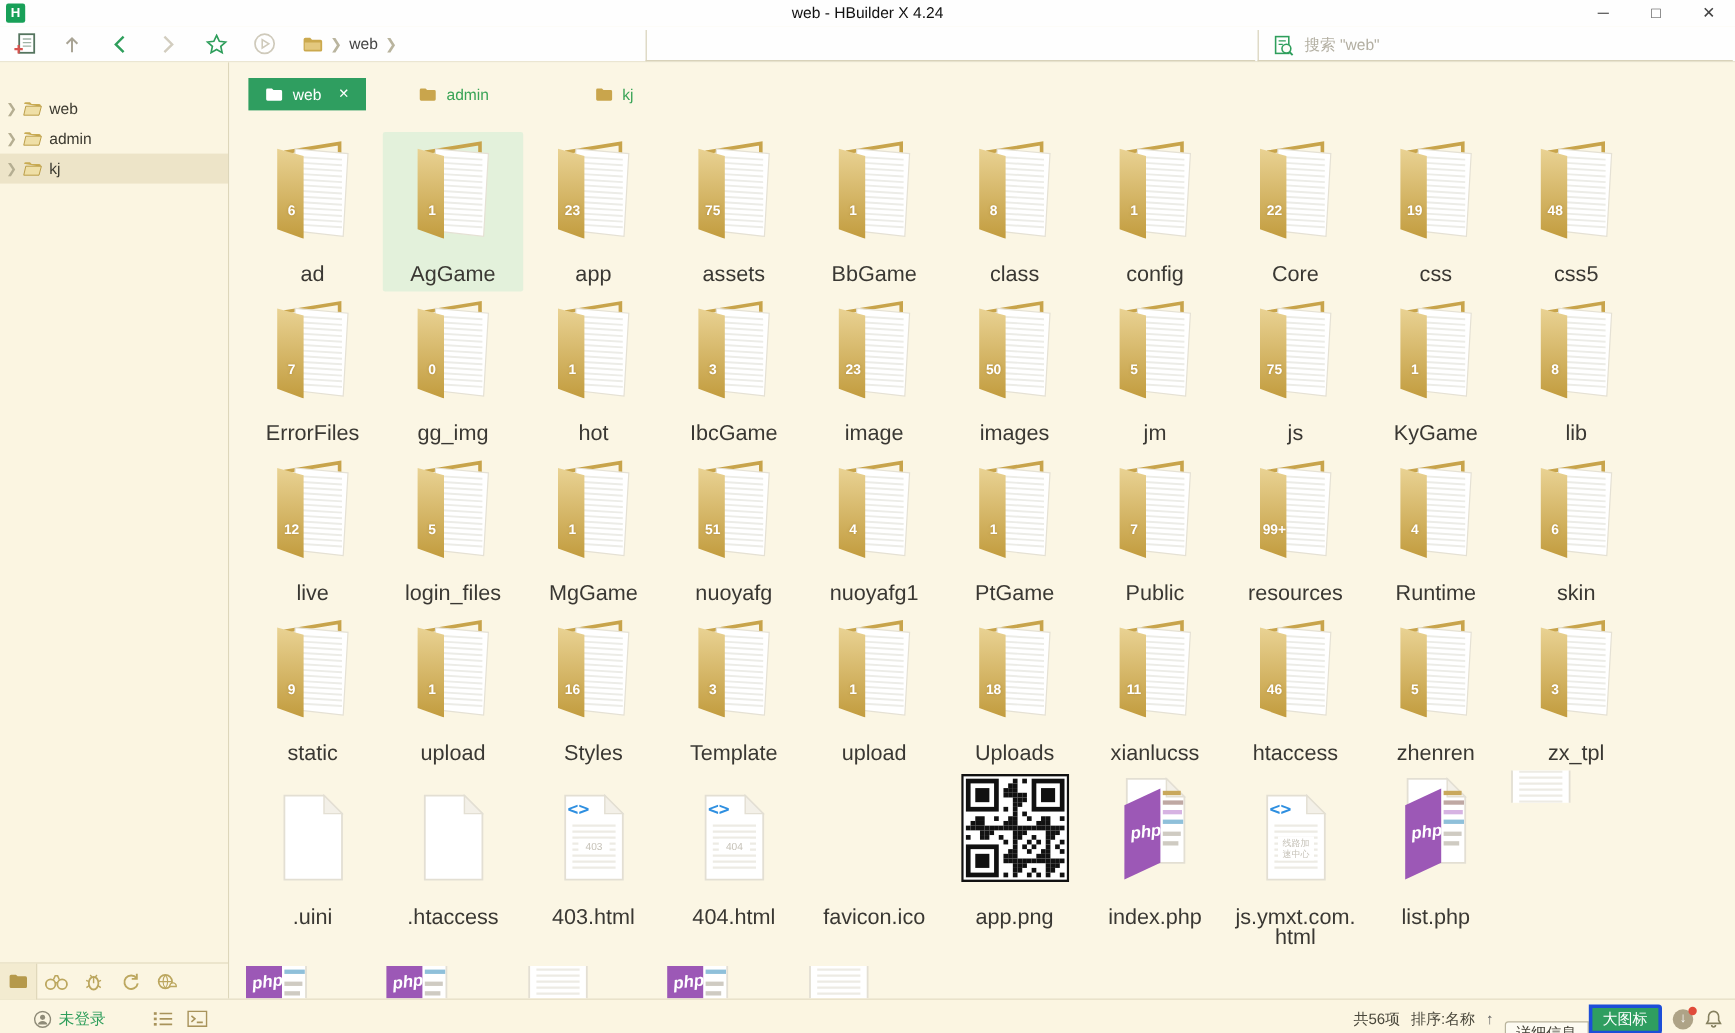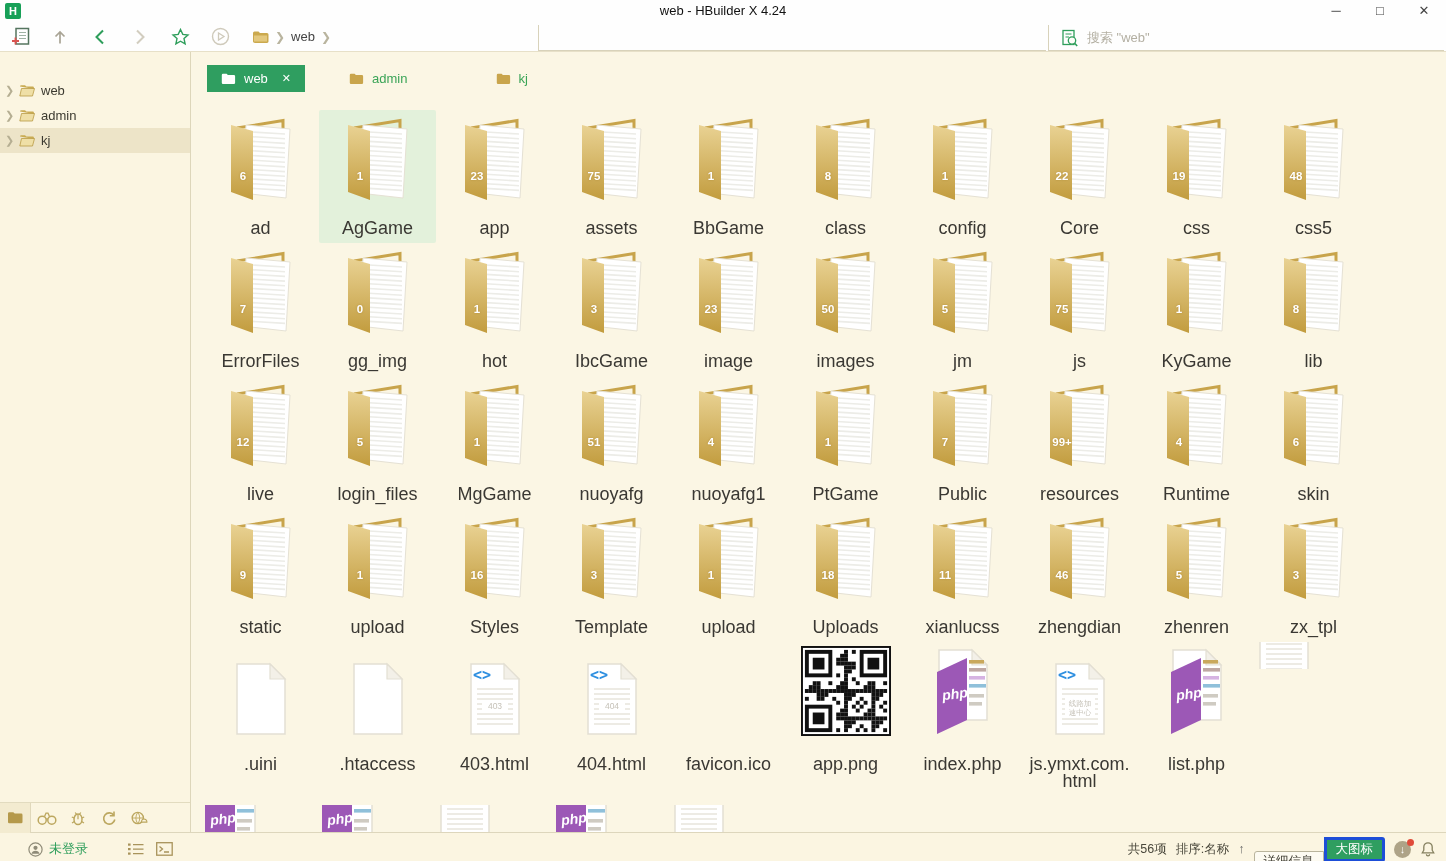--- a/index.html
+++ b/index.html
@@ -1155,21 +1155,21 @@
                 <line x1="30" y1="48.9" x2="63" y2="50.9" stroke="#ECECE7" stroke-width="1.6"></line>
                 <line x1="30" y1="53.6" x2="63" y2="55.6" stroke="#ECECE7" stroke-width="1.6"></line>
                 <line x1="30" y1="58.300000000000004" x2="63" y2="60.300000000000004" stroke="#ECECE7" stroke-width="1.6"></line>
                 <line x1="30" y1="63" x2="63" y2="65" stroke="#ECECE7" stroke-width="1.6"></line>
                 <line x1="30" y1="67.7" x2="63" y2="69.7" stroke="#ECECE7" stroke-width="1.6"></line>
                 <line x1="30" y1="72.4" x2="63" y2="74.4" stroke="#ECECE7" stroke-width="1.6"></line>
     <polygon points="9,9 31,15 31,84 9,76" fill="url(#goldg)"></polygon>
               </svg></span>
         <span class="badge">46</span>
       </div>
-      <div class="label">zhengdian</div>
+      <div class="label">htaccess</div>
     </div>
         <div class="cell">
       <div class="iconbox">
         <span><svg width="78" height="84" viewBox="0 0 78 84">
     <path d="M15 12 L61 4.5 L61 17" fill="none" stroke="#C8A44B" stroke-width="3"></path>
     <polygon points="24,9 68,13 64,82 20,77" fill="#FFFFFF" stroke="#E5E1D4" stroke-width="1"></polygon>
     <line x1="30" y1="16" x2="63" y2="18" stroke="#ECECE7" stroke-width="1.6"></line>
                 <line x1="30" y1="20.7" x2="63" y2="22.7" stroke="#ECECE7" stroke-width="1.6"></line>
                 <line x1="30" y1="25.4" x2="63" y2="27.4" stroke="#ECECE7" stroke-width="1.6"></line>
                 <line x1="30" y1="30.1" x2="63" y2="32.1" stroke="#ECECE7" stroke-width="1.6"></line>

